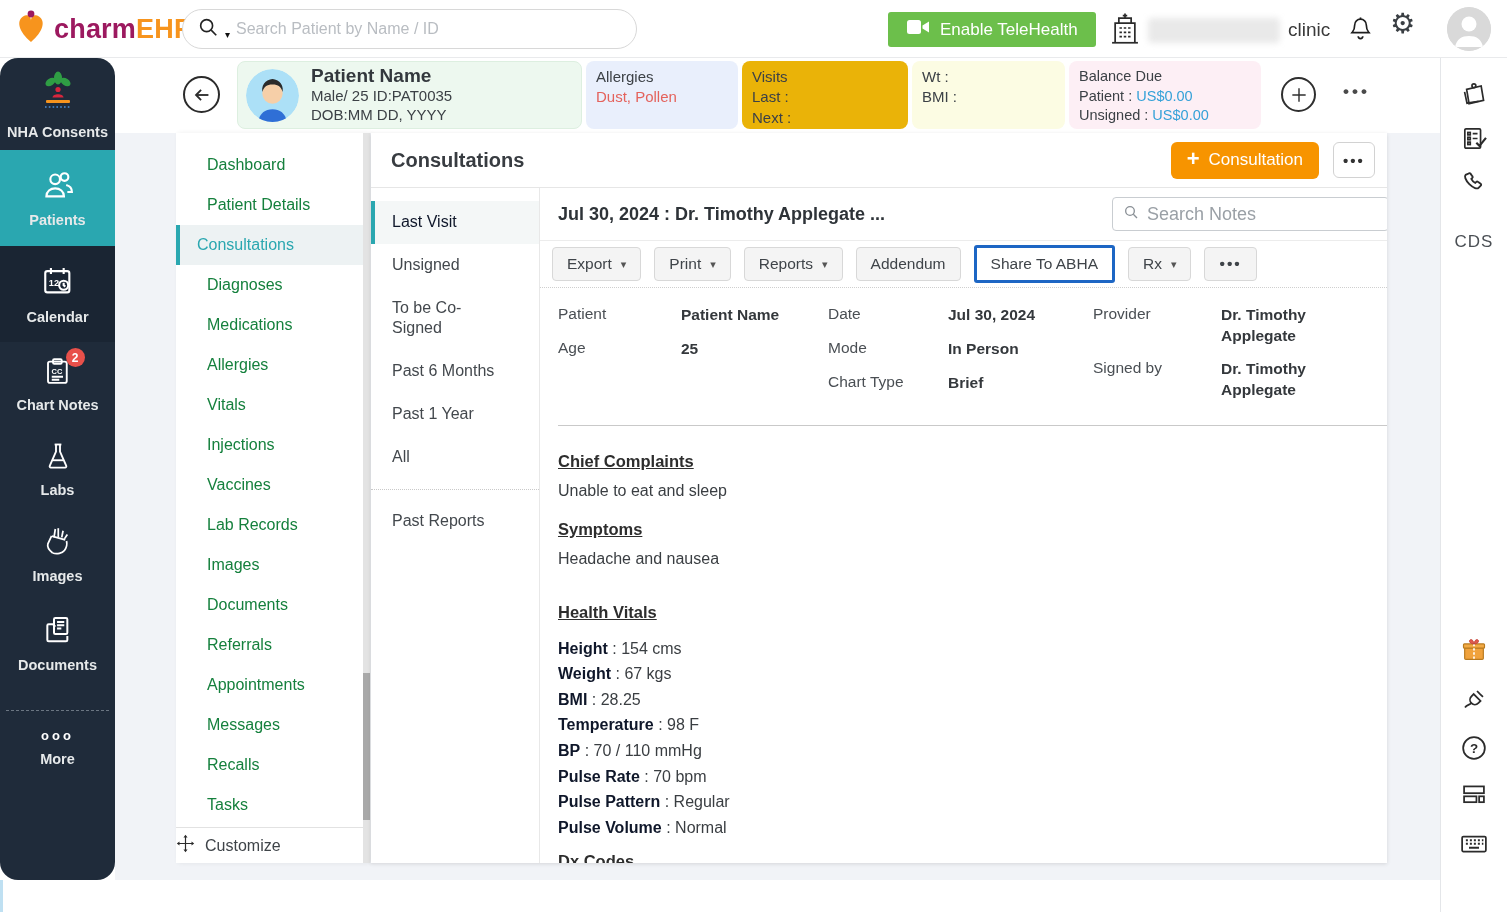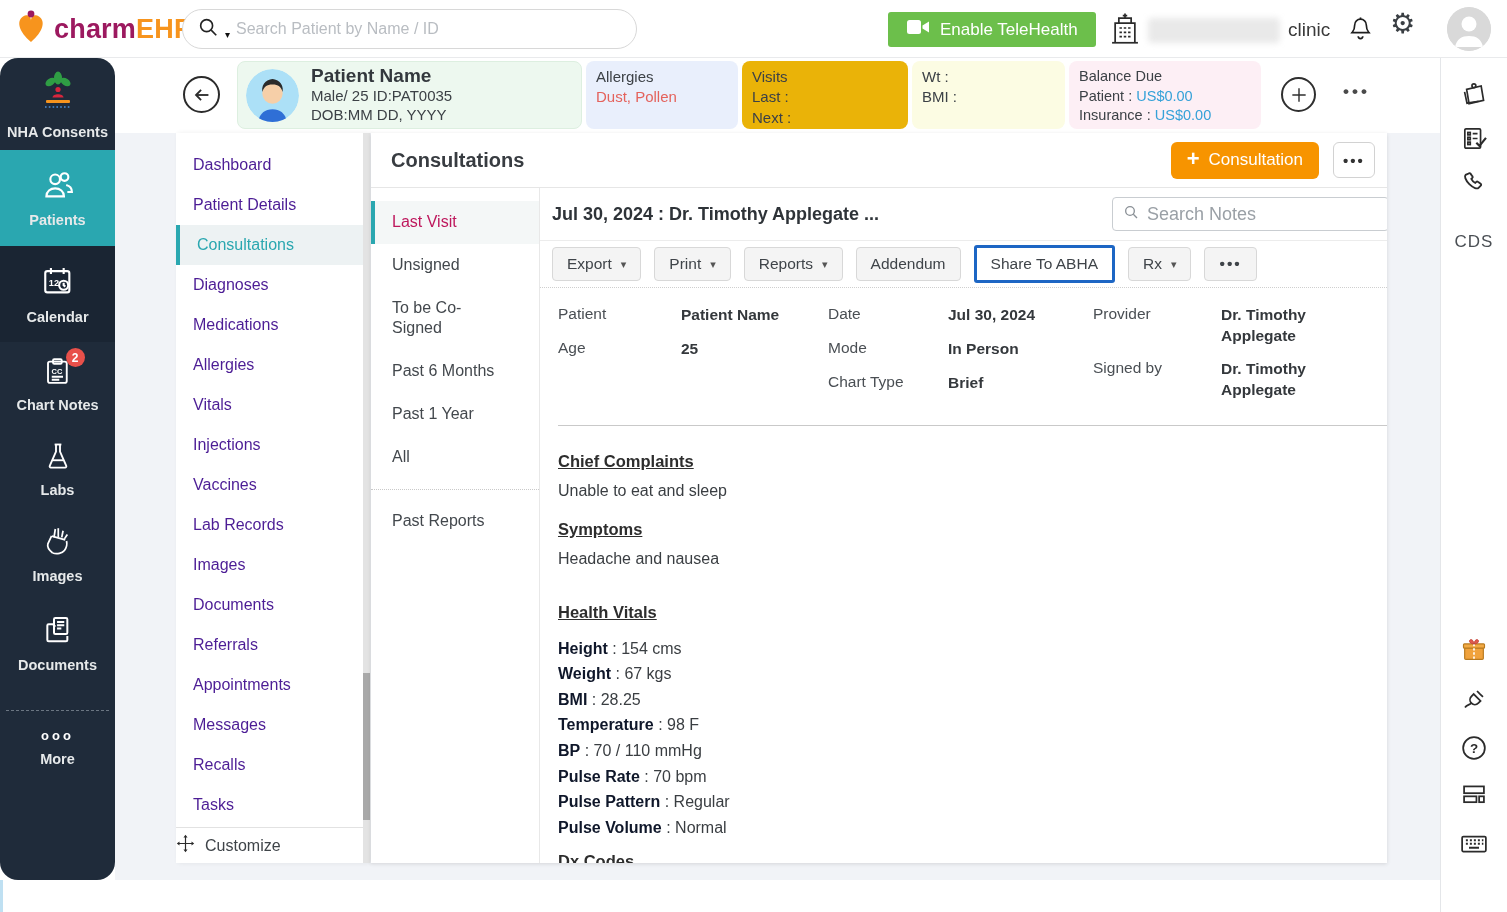--- a/index.html
+++ b/index.html
@@ -58,47 +58,47 @@
   .blue-val { color:#35a1d8; }
   .plus-btn { position:absolute; left:1166px; top:19px; width:35px; height:35px; border:2.2px solid #2f2f2f; border-radius:50%; background:#fff; display:flex; align-items:center; justify-content:center; cursor:pointer; }
   .banner-dots { position:absolute; left:1228px; top:24px; font-size:17px; letter-spacing:3px; color:#4a4a4a; font-weight:bold; background:none; border:none; cursor:pointer; }
 
   
   .workspace-bg { position:absolute; left:115px; top:133px; width:1325px; height:747px; background:#f1f3f7; }
   .bottom-sliver { position:absolute; left:0; top:880px; width:3px; height:32px; background:#bfe0f2; }
 
   
   .pmenu { position:absolute; left:176px; top:133px; width:194px; height:730px; background:#fff; box-shadow:2px 0 5px rgba(0,0,0,.07); padding-top:12px; }
-  .pmenu-item { height:40px; line-height:40px; padding-left:17px; font-size:16px; color:#4c1d95; cursor:pointer; white-space:nowrap; }
+  .pmenu-item { height:40px; line-height:40px; padding-left:31px; font-size:16px; color:#15803d; cursor:pointer; white-space:nowrap; }
   .pmenu-item.sel { background:#edf2f3; border-left:4px solid #2aa7b0; padding-left:17px; color:#2aa7b0; }
   .pmenu-scroll { position:absolute; right:0; top:0; width:7px; height:100%; background:#e3e3e3; }
   .pmenu-thumb { position:absolute; right:0; top:540px; width:7px; height:147px; background:#a9a9a9; }
   .customize-bar { position:absolute; left:0; right:7px; bottom:0; height:36px; border-top:1px solid #e2e2e2; background:#fff; display:flex; align-items:center; gap:10px; cursor:pointer; }
   .customize-bar span { font-size:16px; color:#3f4449; }
 
   
   .card { position:absolute; left:371px; top:133px; width:1016px; height:730px; background:#fff; box-shadow:0 1px 4px rgba(0,0,0,.12); overflow:hidden; }
   .card-head { height:55px; border-bottom:1px solid #e6e6e6; display:flex; align-items:center; }
   .card-title { margin-left:20px; font-size:20px; font-weight:bold; color:#383c41; }
   .btn-consult { margin-left:auto; height:37px; background:#f79400; border:none; border-radius:6px; color:#fff; font-size:17px; font-family:inherit; display:flex; align-items:center; gap:9px; padding:0 16px; cursor:pointer; }
   .btn-consult .plus { font-size:22px; font-weight:bold; line-height:1; margin-top:-2px; }
   .btn-card-dots { width:42px; height:36px; margin:0 12px 0 14px; background:#fff; border:1px solid #d2d2d2; border-radius:6px; font-size:15px; letter-spacing:2px; color:#333; font-weight:bold; cursor:pointer; }
   .card-body { display:flex; height:675px; }
 
   
   .filters { width:169px; border-right:1px solid #e8e8e8; padding-top:13px; flex:0 0 auto; }
   .filter-item { padding:11px 12px 11px 21px; font-size:16px; color:#43484d; cursor:pointer; line-height:1.3; }
-  .filter-item.sel { background:#f4f7f7; border-left:4px solid #2aa7b0; padding-left:17px; color:#be185d; }
+  .filter-item.sel { background:#f4f7f7; border-left:4px solid #2aa7b0; padding-left:17px; color:#0f172a; }
   .filter-item .narrow { display:inline-block; max-width:86px; }
   .filters-divider { border-top:1px dotted #c9c9c9; margin:10px 0 10px 0; }
 
   
   .note { flex:1; position:relative; }
   .note-head { height:53px; border-bottom:1px solid #ececec; display:flex; align-items:center; }
-  .note-title { margin-left:12px; font-size:18px; font-weight:bold; color:#2e3338; }
+  .note-title { margin-left:18px; font-size:18px; font-weight:bold; color:#2e3338; }
   .note-search { margin-left:auto; margin-right:22px; width:277px; height:34px; border:1px solid #c9cdd1; border-radius:4px; display:flex; align-items:center; gap:8px; padding:0 10px; }
   .note-search input { border:none; outline:none; flex:1; font-size:18px; color:#333; font-family:inherit; }
   .note-search input::placeholder { color:#9aa0a6; }
   .toolbar { height:47px; display:flex; align-items:center; gap:13px; padding-left:12px; border-bottom:1px dotted #cfcfcf; }
   .tbtn { height:34px; background:#f4f4f4; border:1px solid #d8d8d8; border-radius:4px; font-size:15.5px; color:#3f4449; font-family:inherit; display:flex; align-items:center; gap:9px; padding:0 14px; cursor:pointer; }
   .tbtn .caret { font-size:11px; color:#555; font-family:"DejaVu Sans", sans-serif; }
   .tbtn-abha { background:#fff; border:3px solid #1d66c4; border-radius:3px; height:38px; }
   .tbtn-dots { letter-spacing:2px; font-weight:bold; }
 
   
@@ -346,21 +346,21 @@
       </div>
 
       <div class="pcard pcard-wt">
         <div>Wt   :</div>
         <div>BMI :</div>
       </div>
 
       <div class="pcard pcard-balance">
         <div>Balance Due</div>
         <div><span>Patient : </span><span class="blue-val">US$0.00</span></div>
-        <div><span>Insurance : </span><span class="blue-val">US$0.00</span></div>
+        <div><span>Unsigned : </span><span class="blue-val">US$0.00</span></div>
       </div>
     </div>
 
     <button class="plus-btn">
       <svg width="20" height="20" viewBox="0 0 24 24">
           <path d="M12 4v16M4 12h16" stroke="#2f2f2f" stroke-width="1.7" fill="none"></path>
         </svg>
     </button>
     <button class="banner-dots">•••</button>
   </section>

